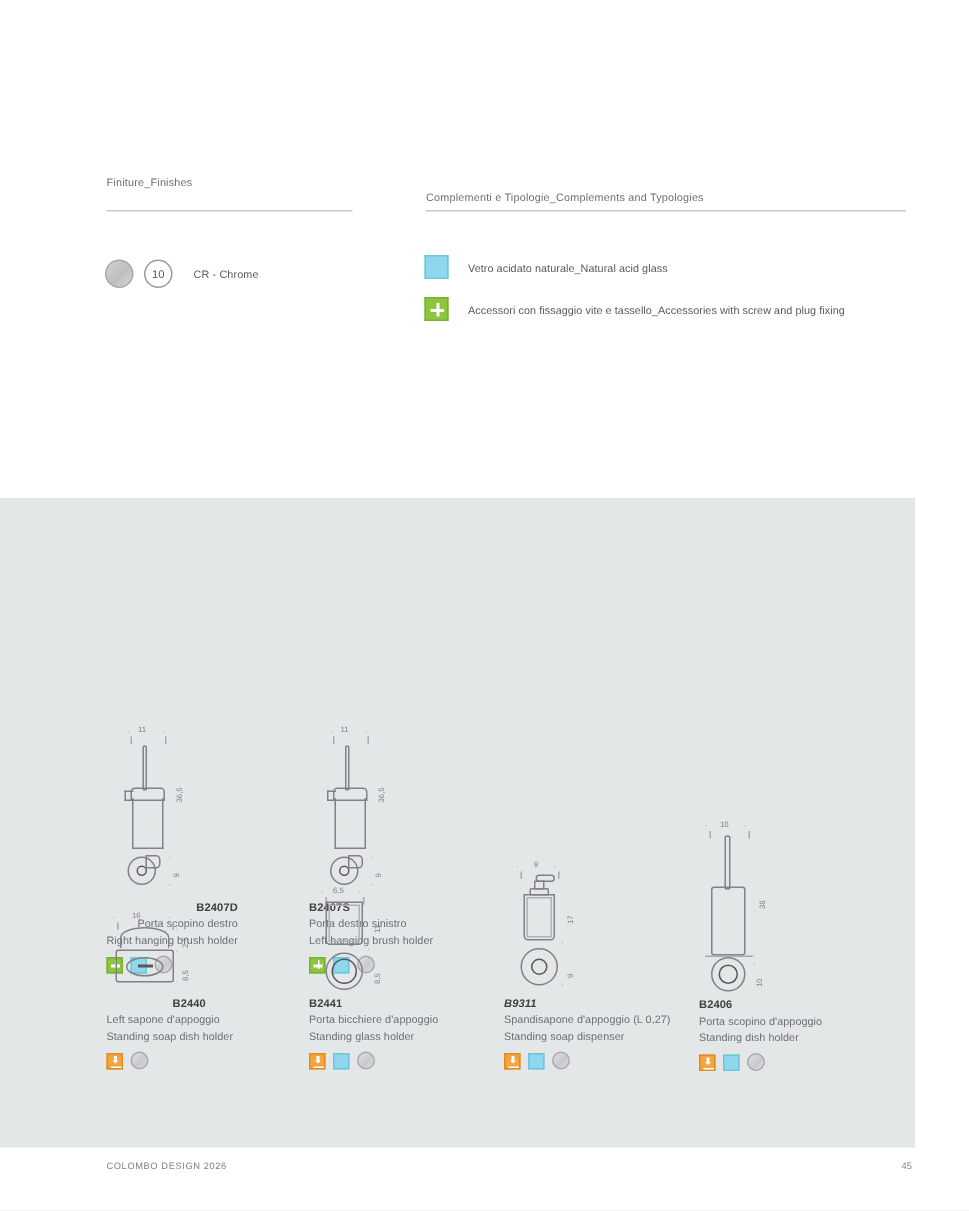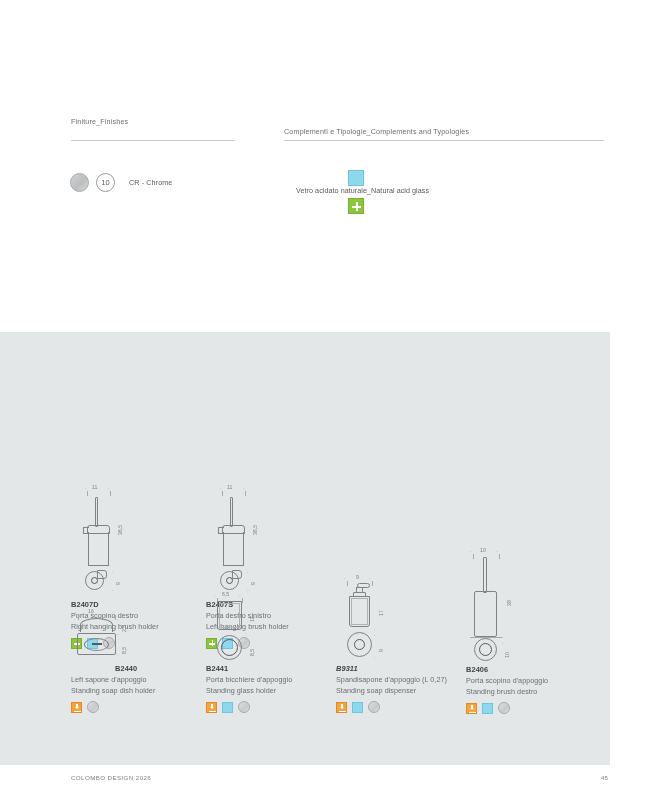--- a/index.html
+++ b/index.html
@@ -35,21 +35,21 @@
     width:19px;height:19px;border-radius:50%;
     border:1px solid #9b9c9e;box-sizing:border-box;
     margin-left:7px;
     display:flex;align-items:center;justify-content:center;
     font-size:7.5px;color:#58595b;background:#fff;
   }
   .finish-name{margin-left:14px;font-size:7.2px;color:#58595b;letter-spacing:.1px;}
 
   
   .legend-list{position:absolute;left:283px;top:170px;}
-  .legend-item{display:flex;align-items:center;height:16px;margin-bottom:12px;flex-direction:column;}
+  .legend-item{display:flex;align-items:center;height:16px;margin-bottom:12px;}
   .legend-ico{width:16px;height:16px;box-sizing:border-box;position:relative;flex:0 0 16px;}
   .ico-glass{background:#8ed7ec;border:1px solid #6cc6de;}
   .ico-screw{background:#8cc63f;border:1px solid #79b02f;}
   .ico-free{background:#f5a33c;border:1px solid #e08c22;}
   .ico-screw::before,.ico-screw::after{
     content:"";position:absolute;background:#fff;
   }
   .ico-screw::before{left:6.5px;top:2.5px;width:2.2px;height:9px;}
   .ico-screw::after{left:2.5px;top:6.5px;width:9px;height:2.2px;}
   .ico-free .arr{
@@ -120,27 +120,28 @@
       <div class="finish-name">CR - Chrome</div>
     </div>
 
     <div class="legend-list">
       <div class="legend-item">
         <div class="legend-ico ico-glass"></div>
         <div class="legend-txt">Vetro acidato naturale_Natural acid glass</div>
       </div>
       <div class="legend-item">
         <div class="legend-ico ico-screw"></div>
+        <div class="legend-txt">Accessori con fissaggio vite e tassello_Accessories with screw and plug fixing</div>
       </div>
     </div>
   </div>
 
   <div class="grey-panel">
 
-    <div class="product" style="left:71px;top:155px;">
+    <div class="product" style="left:71px;top:155px;text-align:right;">
       <div class="draw" style="left:0;top:0;width:70px;height:108px;">
         <div class="dim-t" style="left:14px;top:-2px;">·</div>
         <div class="dim-t" style="left:21px;top:-3px;">11</div>
         <div class="dim-t" style="left:37px;top:-2px;">·</div>
         <div class="linev" style="left:16px;top:4px;height:5px;"></div>
         <div class="linev" style="left:39px;top:4px;height:5px;"></div>
 
         <div class="shape" style="left:24px;top:10px;width:3px;height:30px;border-radius:1px;"></div>
 
         <div class="shape" style="left:16px;top:38px;width:23px;height:9px;border-radius:3px 3px 0 0;"></div>
@@ -311,21 +312,21 @@
         <div class="dim-v" style="left:40px;top:58px;">38</div>
         <div class="dim-t" style="left:36px;top:86px;">·</div>
         <div class="dim-t" style="left:36px;top:92px;">·</div>
 
         <div class="circ" style="left:8px;top:90px;width:23px;height:23px;"></div>
         <div class="circ" style="left:13px;top:95px;width:13px;height:13px;border-color:#58595b;"></div>
         <div class="dim-v" style="left:38px;top:110px;">10</div>
       </div>
       <div class="pcode" style="margin-top:117px;">B2406</div>
       <div class="pdesc" style="margin-top:2px;">Porta scopino d'appoggio</div>
-      <div class="pdesc">Standing brush destro</div>
+      <div class="pdesc">Standing dish holder</div>
       <div class="ptags">
         <div class="tag t-free">
           <span class="a"></span>
             <span class="ah"></span>
             <span class="ab"></span>
         </div>
         <div class="tag t-glass"></div>
         <div class="t-chrome"></div>
       </div>
     </div>

